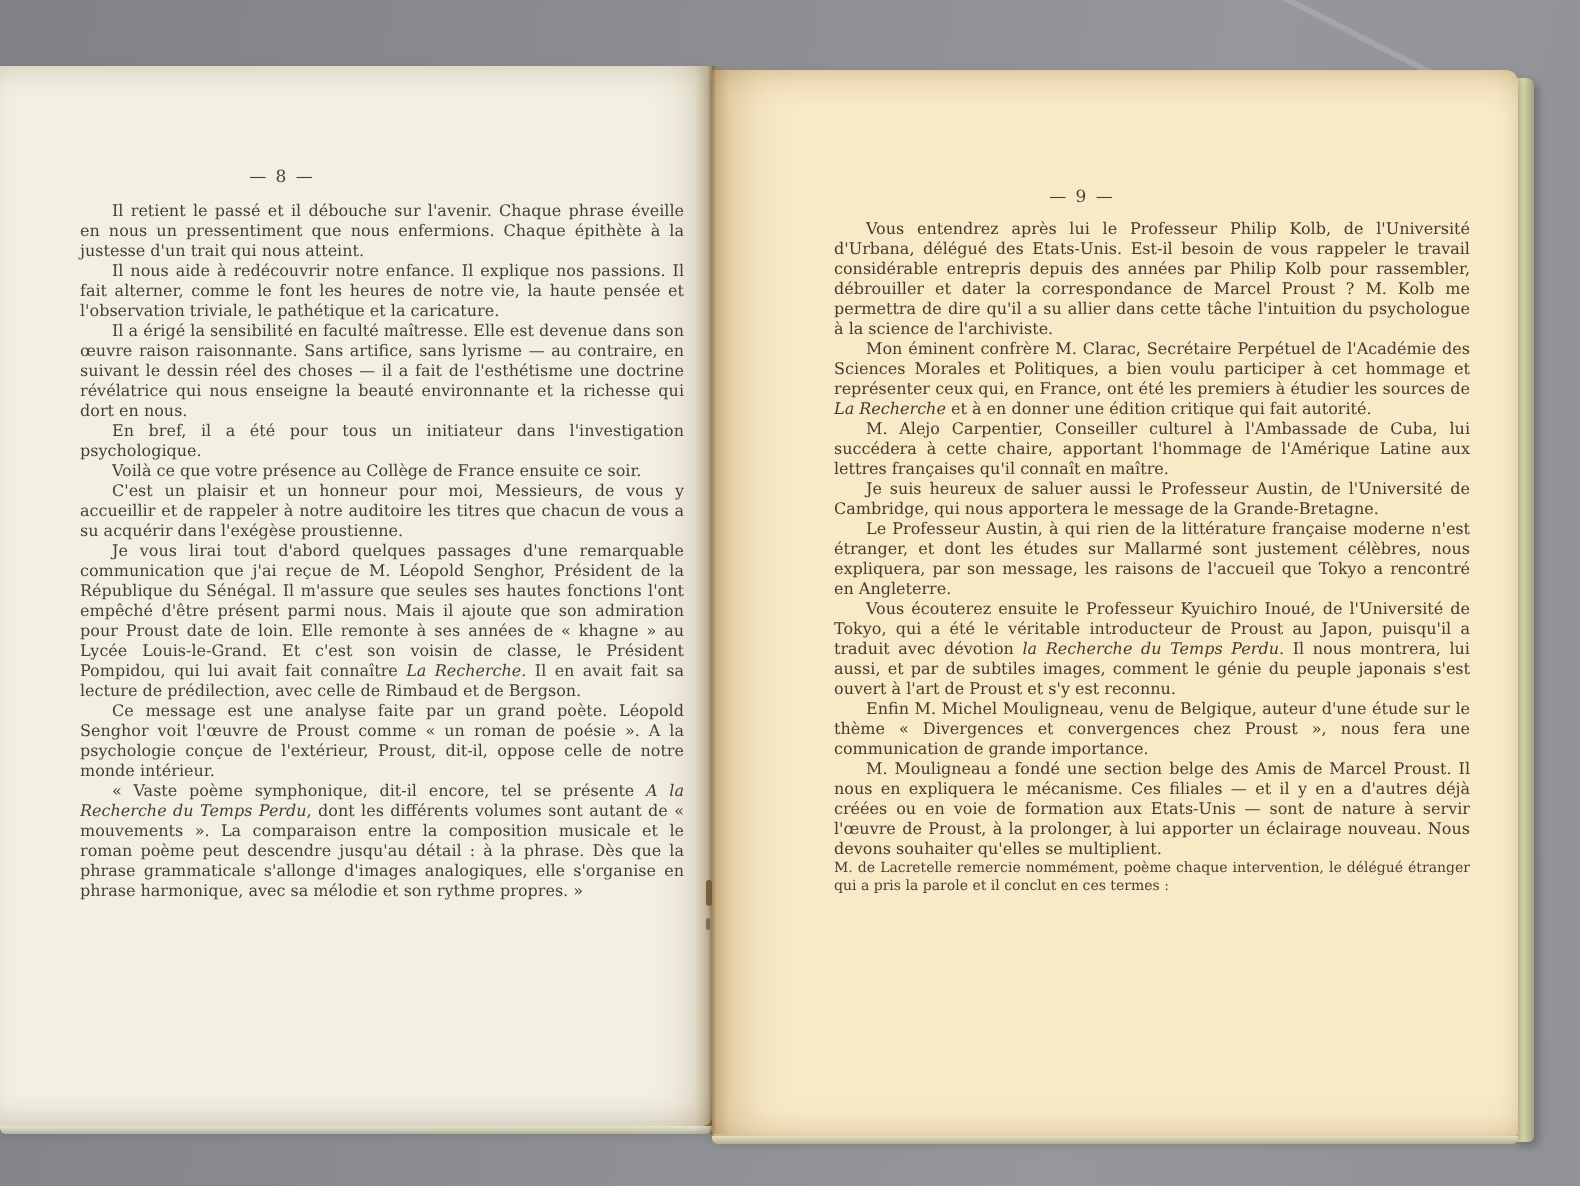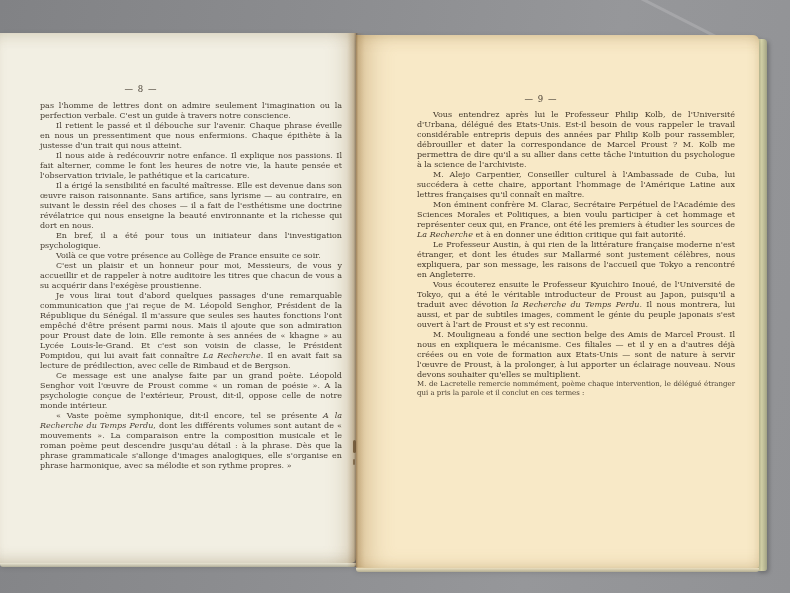--- a/index.html
+++ b/index.html
@@ -108,39 +108,40 @@
     <div class="page-stack-left"></div>
     <div class="page-stack-right"></div>
 
     <div class="gutter-shadow"></div>
     <div class="binding-mark"></div>
     <div class="binding-mark small"></div>
 
     <div class="text-block text-left">
       <span class="page-number">— 8 —</span>
       <div>
-          <p class="no-indent"><span>pas l'homme de lettres dont on admire seulement l'imagination ou la perfection verbale. C'est un guide à travers notre conscience.</span></p>
           <p><span>Il retient le passé et il débouche sur l'avenir. Chaque phrase éveille en nous un pressentiment que nous enfermions. Chaque épithète à la justesse d'un trait qui nous atteint.</span></p>
           <p><span>Il nous aide à redécouvrir notre enfance. Il explique nos passions. Il fait alterner, comme le font les heures de notre vie, la haute pensée et l'observation triviale, le pathétique et la caricature.</span></p>
           <p><span>Il a érigé la sensibilité en faculté maîtresse. Elle est devenue dans son œuvre raison raisonnante. Sans artifice, sans lyrisme — au contraire, en suivant le dessin réel des choses — il a fait de l'esthétisme une doctrine révélatrice qui nous enseigne la beauté environnante et la richesse qui dort en nous.</span></p>
           <p><span>En bref, il a été pour tous un initiateur dans l'investigation psychologique.</span></p>
           <p><span>Voilà ce que votre présence au Collège de France ensuite ce soir.</span></p>
           <p><span>C'est un plaisir et un honneur pour moi, Messieurs, de vous y accueillir et de rappeler à notre auditoire les titres que chacun de vous a su acquérir dans l'exégèse proustienne.</span></p>
           <p><span>Je vous lirai tout d'abord quelques passages d'une remarquable communication que j'ai reçue de M. Léopold Senghor, Président de la République du Sénégal. Il m'assure que seules ses hautes fonctions l'ont empêché d'être présent parmi nous. Mais il ajoute que son admiration pour Proust date de loin. Elle remonte à ses années de « khagne » au Lycée Louis-le-Grand. Et c'est son voisin de classe, le Président Pompidou, qui lui avait fait connaître </span><span class="it">La Recherche</span><span>. Il en avait fait sa lecture de prédilection, avec celle de Rimbaud et de Bergson.</span></p>
           <p><span>Ce message est une analyse faite par un grand poète. Léopold Senghor voit l'œuvre de Proust comme « un roman de poésie ». A la psychologie conçue de l'extérieur, Proust, dit-il, oppose celle de notre monde intérieur.</span></p>
           <p><span>« Vaste poème symphonique, dit-il encore, tel se présente </span><span class="it">A la Recherche du Temps Perdu</span><span>, dont les différents volumes sont autant de « mouvements ». La comparaison entre la composition musicale et le roman poème peut descendre jusqu'au détail : à la phrase. Dès que la phrase grammaticale s'allonge d'images analogiques, elle s'organise en phrase harmonique, avec sa mélodie et son rythme propres. »</span></p>
         </div>
     </div>
 
     <div class="text-block text-right">
       <span class="page-number">— 9 —</span>
       <div>
           <p><span>Vous entendrez après lui le Professeur Philip Kolb, de l'Université d'Urbana, délégué des Etats-Unis. Est-il besoin de vous rappeler le travail considérable entrepris depuis des années par Philip Kolb pour rassembler, débrouiller et dater la correspondance de Marcel Proust ? M. Kolb me permettra de dire qu'il a su allier dans cette tâche l'intuition du psychologue à la science de l'archiviste.</span></p>
+          <p><span>Mon éminent confrère M. Clarac, Secrétaire Perpétuel de l'Académie des Sciences Morales et Politiques, a bien voulu participer à cet hommage et représenter ceux qui, en France, ont été les premiers à étudier les sources de </span><span class="it">La Recherche</span><span> et à en donner une édition critique qui fait autorité.</span></p>
           <p><span>M. Alejo Carpentier, Conseiller culturel à l'Ambassade de Cuba, lui succédera à cette chaire, apportant l'hommage de l'Amérique Latine aux lettres françaises qu'il connaît en maître.</span></p>
-          <p><span>Mon éminent confrère M. Clarac, Secrétaire Perpétuel de l'Académie des Sciences Morales et Politiques, a bien voulu participer à cet hommage et représenter ceux qui, en France, ont été les premiers à étudier les sources de </span><span class="it">La Recherche</span><span> et à en donner une édition critique qui fait autorité.</span></p>
+          <p><span>Je suis heureux de saluer aussi le Professeur Austin, de l'Université de Cambridge, qui nous apportera le message de la Grande-Bretagne.</span></p>
           <p><span>Le Professeur Austin, à qui rien de la littérature française moderne n'est étranger, et dont les études sur Mallarmé sont justement célèbres, nous expliquera, par son message, les raisons de l'accueil que Tokyo a rencontré en Angleterre.</span></p>
           <p><span>Vous écouterez ensuite le Professeur Kyuichiro Inoué, de l'Université de Tokyo, qui a été le véritable introducteur de Proust au Japon, puisqu'il a traduit avec dévotion </span><span class="it">la Recherche du Temps Perdu</span><span>. Il nous montrera, lui aussi, et par de subtiles images, comment le génie du peuple japonais s'est ouvert à l'art de Proust et s'y est reconnu.</span></p>
+          <p><span>Enfin M. Michel Mouligneau, venu de Belgique, auteur d'une étude sur le thème « Divergences et convergences chez Proust », nous fera une communication de grande importance.</span></p>
           <p><span>M. Mouligneau a fondé une section belge des Amis de Marcel Proust. Il nous en expliquera le mécanisme. Ces filiales — et il y en a d'autres déjà créées ou en voie de formation aux Etats-Unis — sont de nature à servir l'œuvre de Proust, à la prolonger, à lui apporter un éclairage nouveau. Nous devons souhaiter qu'elles se multiplient.</span></p>
         </div>
       <p class="footnote no-indent">M. de Lacretelle remercie nommément, poème chaque intervention, le délégué étranger qui a pris la parole et il conclut en ces termes :</p>
     </div>
   </div>
 </div>
 
 </body></html>

